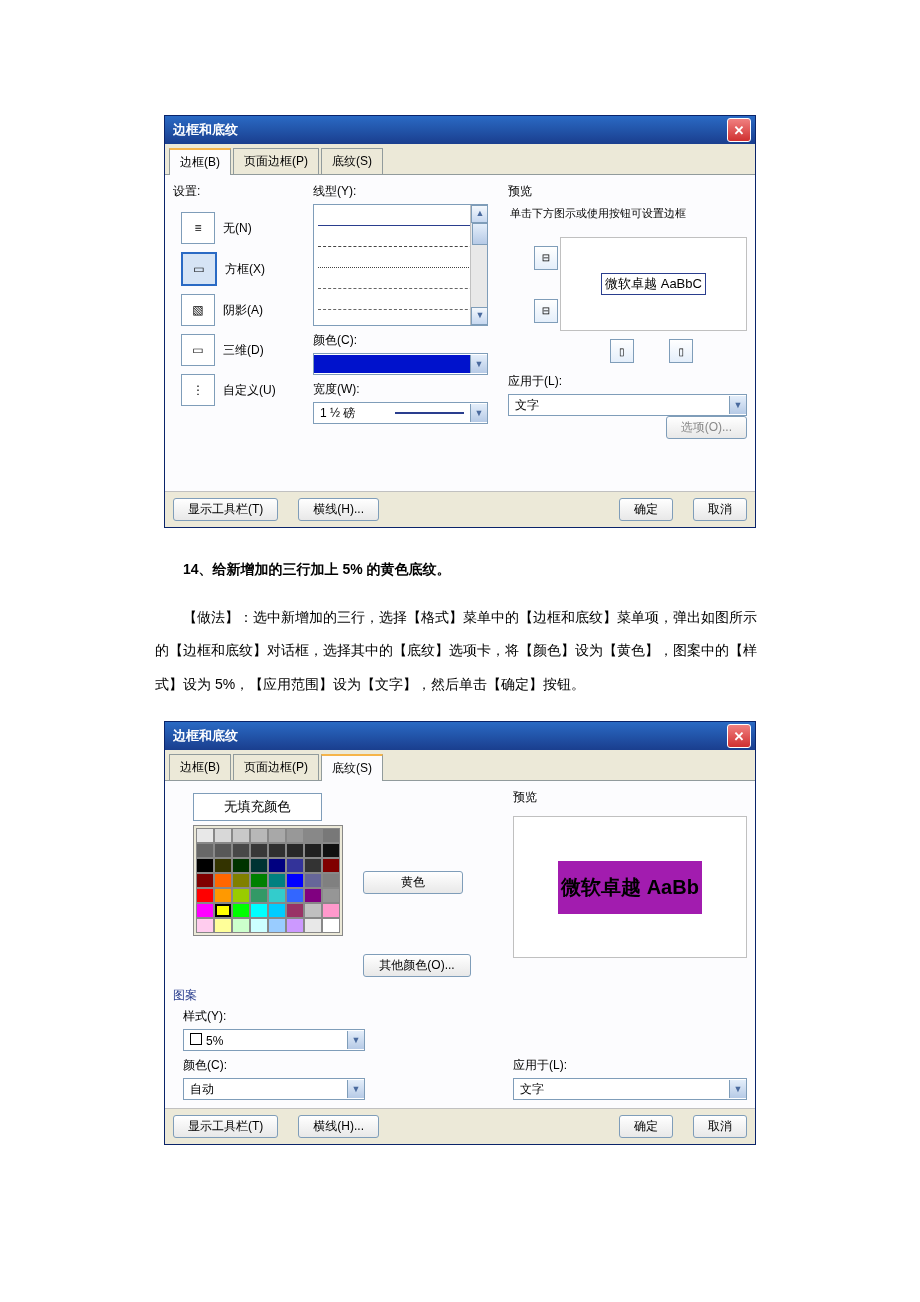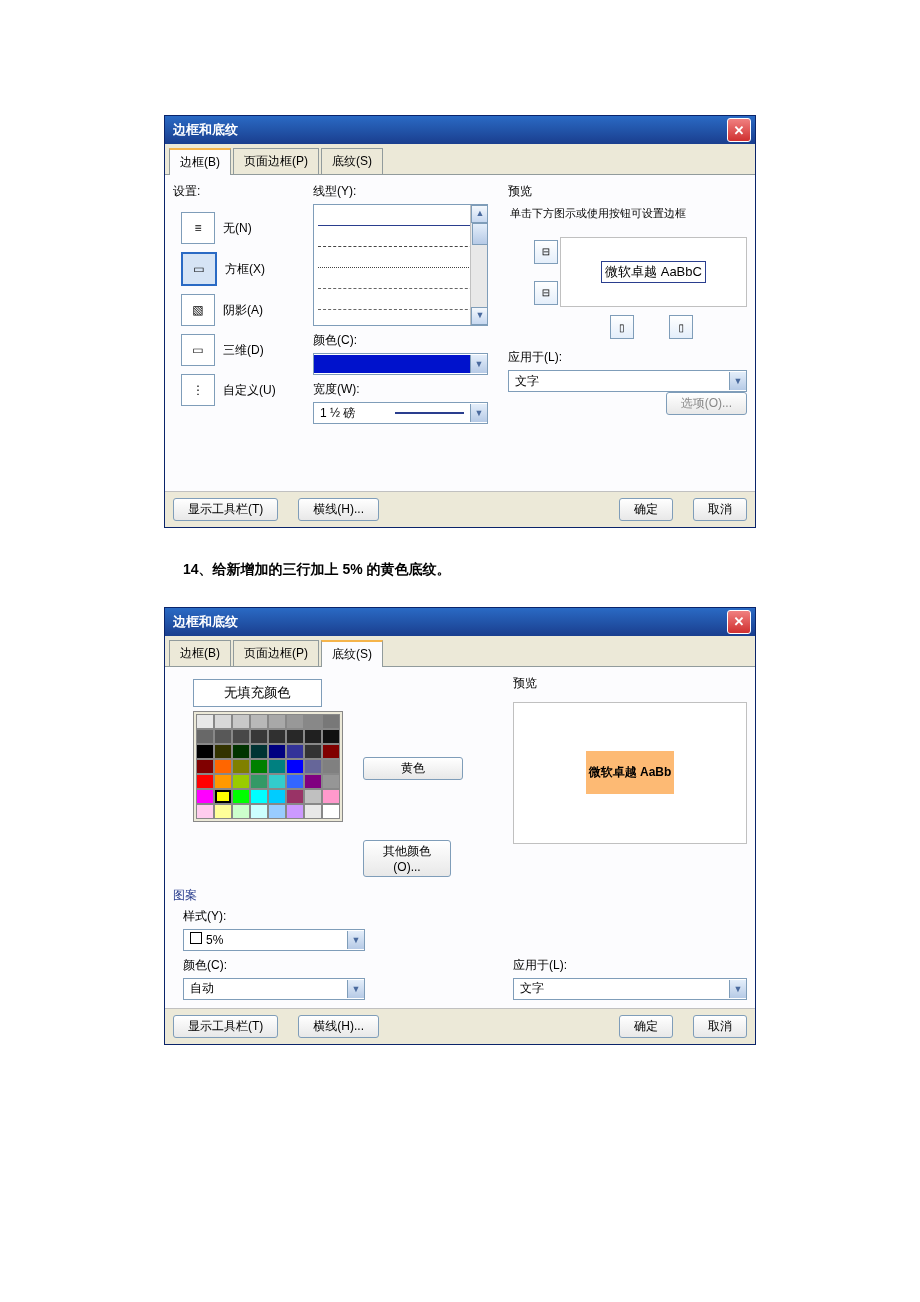--- a/index.html
+++ b/index.html
@@ -23,35 +23,35 @@
 .scroll-track{position:absolute;right:0;top:0;bottom:0;width:16px;background:#e8e8e8;border-left:1px solid #c0c0c0}
 .scroll-btn{width:16px;height:16px;background:linear-gradient(#f4f8fd,#c7d8f0);border:1px solid #7f9db9;font-size:9px;text-align:center;line-height:14px;color:#4a6a9e}
 .scroll-thumb{width:14px;height:20px;margin-left:1px;background:linear-gradient(#e4eefa,#b6cae6);border:1px solid #7f9db9}
 .select{border:1px solid #7f9db9;background:#fff;height:20px;display:flex;align-items:center;justify-content:space-between;cursor:pointer}
 .select .val{padding:0 6px;flex:1}
 .select .arrow{width:16px;height:18px;background:linear-gradient(#e4eefa,#b6cae6);border-left:1px solid #7f9db9;font-size:9px;text-align:center;line-height:18px;color:#4a6a9e}
 .color-swatch{height:18px;background:#0012cc;flex:1}
 .preview-hint{font-size:11px;margin:2px 0 10px 2px}
 .preview-area{margin-left:24px}
 .pv-btn{width:22px;height:22px;border:1px solid #7f9db9;background:linear-gradient(#fff,#e4eefa);display:inline-flex;align-items:center;justify-content:center;font-size:10px;cursor:pointer;margin:2px}
-.pv-sample{border:1px solid #c0c0c0;background:#fff;padding:4px;margin:6px 0;text-align:center;min-height:60px;display:flex;align-items:center;justify-content:center}
+.pv-sample{border:1px solid #c0c0c0;background:#fff;padding:16px;margin:6px 0;text-align:center;min-height:60px;display:flex;align-items:center;justify-content:center}
 .sample-text{border:1.5px solid #2a3e8e;padding:1px 3px;font-size:13px}
 .btn{border:1px solid #7f9db9;background:linear-gradient(#fff,#e8e8e8);padding:2px 14px;font-size:12px;cursor:pointer;border-radius:3px}
 .btn.dis{color:#888}
 .footer{display:flex;justify-content:space-between;padding:6px 8px;border-top:1px solid #c0c0c0}
 .footer-left,.footer-right{display:flex;gap:20px}
 .prose{width:610px;margin:0 auto 20px;font-size:14px;line-height:2.4}
 .prose .bold{font-weight:bold}
 
 .palette{display:grid;grid-template-columns:repeat(8,18px);gap:0;border:1px solid #888;padding:2px;background:#ece9d8;margin-top:4px}
 .pc{width:18px;height:15px;border:1px solid #888;cursor:pointer;box-sizing:border-box}
 .pc.sel{outline:2px solid #000;outline-offset:-3px}
 .nofill-btn{border:1px solid #7f9db9;background:#fff;padding:4px 30px;cursor:pointer;margin-top:4px}
 .pv-sample2{border:1px solid #c0c0c0;background:#fff;padding:30px 10px;margin:6px 0;text-align:center;min-height:80px;display:flex;align-items:center;justify-content:center}
-.shaded{background:#fdba74;padding:13px 3px;font-size:12px;font-weight:bold}
+.shaded{background:#a21caf;padding:13px 3px;font-size:20px;font-weight:bold}
 .sq{width:10px;height:10px;border:1px solid #000;display:inline-block;margin-right:4px}
 </style>
 </head>
 <body>
 
 <div class="page">
 
 <div class="dialog">
   <div class="titlebar">
     <span class="titlebar-text">边框和底纹</span>
@@ -152,20 +152,21 @@
     </div>
     <div class="footer-right">
       <button class="btn">确定</button>
       <button class="btn">取消</button>
     </div>
   </div>
 </div>
 
 <div class="prose">
   <p class="bold" style="text-indent:2em">14、给新增加的三行加上 5% 的黄色底纹。</p>
+  <p style="text-indent:2em">【做法】：选中新增加的三行，选择【格式】菜单中的【边框和底纹】菜单项，弹出如图所示的【边框和底纹】对话框，选择其中的【底纹】选项卡，将【颜色】设为【黄色】，图案中的【样式】设为 5%，【应用范围】设为【文字】，然后单击【确定】按钮。</p>
 </div>
 
 <div class="dialog">
   <div class="titlebar">
     <span class="titlebar-text">边框和底纹</span>
     <div class="close-btn">✕</div>
   </div>
   <div class="tabs">
     <div class="tab">边框(B)</div>
     <div class="tab">页面边框(P)</div>
@@ -231,21 +232,21 @@
                 <div class="pc" style="background: rgb(204, 255, 204);"></div>
                 <div class="pc" style="background: rgb(204, 255, 255);"></div>
                 <div class="pc" style="background: rgb(153, 204, 255);"></div>
                 <div class="pc" style="background: rgb(204, 153, 255);"></div>
                 <div class="pc" style="background: rgb(232, 232, 232);"></div>
                 <div class="pc" style="background: rgb(255, 255, 255);"></div>
               </div>
           <div style="margin-top:50px">
             <button class="btn" style="width:100px">黄色</button>
             <div style="height:60px"></div>
-            <button class="btn" style="width:88px">其他颜色(O)...</button>
+            <button class="btn" style="width:108px">其他颜色(O)...</button>
           </div>
         </div>
       </div>
       <div class="label" style="color:#2a3e8e;margin-top:10px">图案</div>
       <div style="margin-left:10px">
         <div class="label">样式(Y):</div>
         <div class="select" style="width:180px">
           <span class="val"><span class="sq"></span><span>5%</span></span>
           <div class="arrow">▼</div>
         </div>

